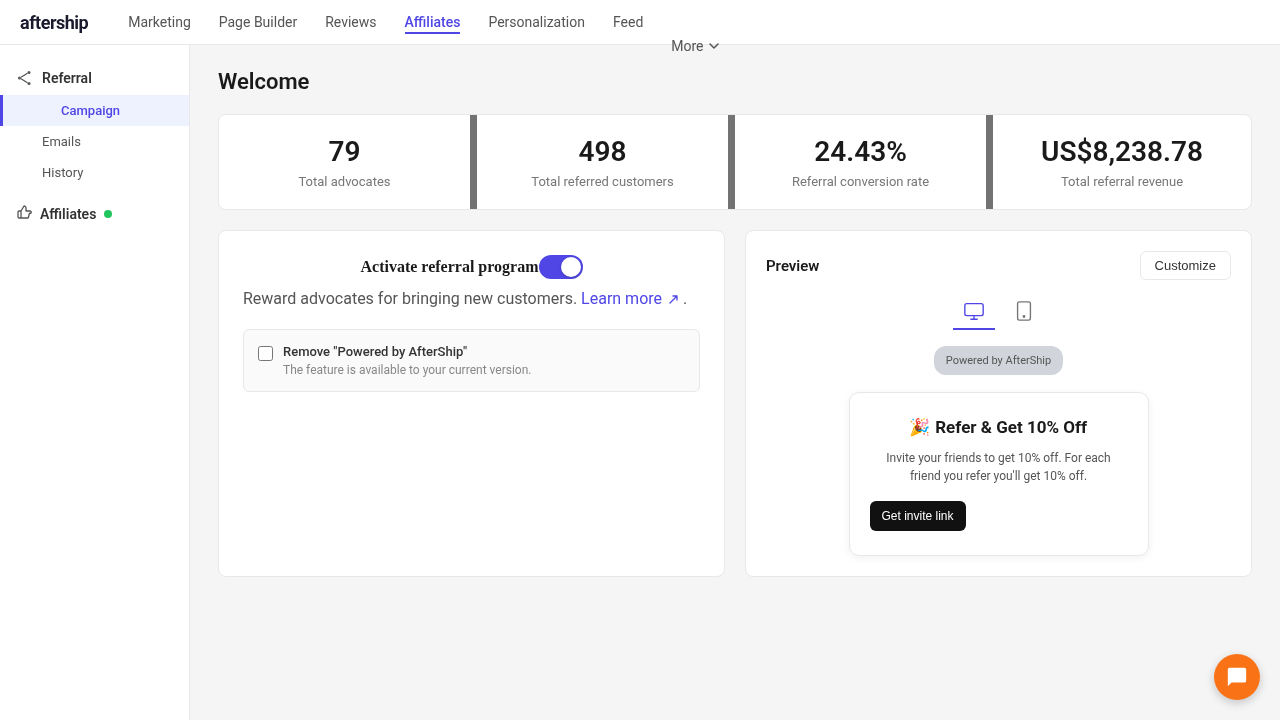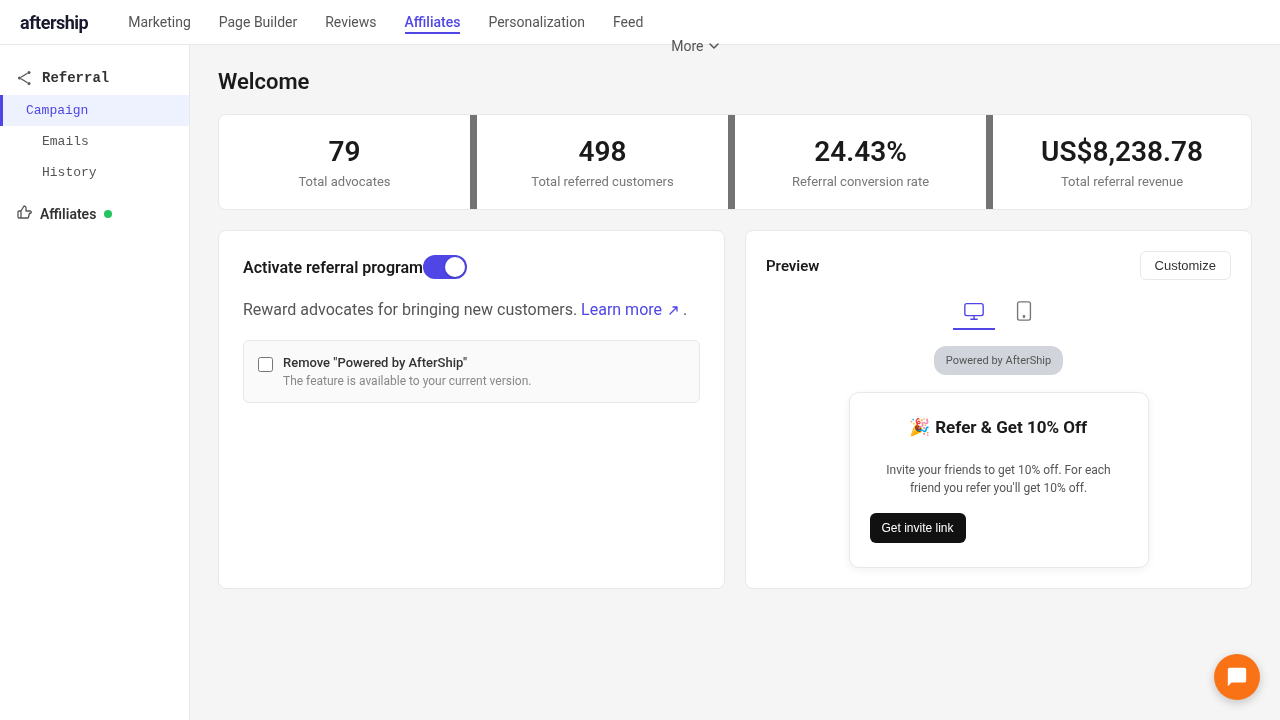--- a/index.html
+++ b/index.html
@@ -57,21 +57,20 @@
     
     .sidebar {
       width: 190px;
       background: #fff;
       border-right: 1px solid #e8e8e8;
       padding: 16px 0;
       flex-shrink: 0;
     }
     .sidebar-section {
       margin-bottom: 8px;
-      font-family: Liberation Mono, monospace;
     }
     .sidebar-group-header {
       display: flex;
       align-items: center;
       gap: 8px;
       padding: 8px 16px;
       font-size: 14px;
       font-weight: 600;
       color: #333;
       cursor: pointer;
@@ -88,21 +87,21 @@
       font-size: 13px;
       color: #555;
       cursor: pointer;
       border-radius: 0;
     }
     .sidebar-item.active {
       background: #eef2ff;
       color: #4f46e5;
       font-weight: 500;
       border-left: 3px solid #4f46e5;
-      padding-left: 23px;
+      padding-left: 58px;
     }
     .sidebar-affiliates {
       display: flex;
       align-items: center;
       gap: 8px;
       padding: 8px 16px;
       font-size: 14px;
       font-weight: 600;
       color: #333;
       cursor: pointer;
@@ -166,23 +165,24 @@
 
     
     .activate-card {
       background: #fff;
       border: 1px solid #e8e8e8;
       border-radius: 8px;
       padding: 24px;
     }
     .activate-header {
       display: flex;
-      justify-content: flex-start;
-      align-items: center;
-      margin-bottom: 19px;
+      justify-content: center;
+      align-items: center;
+      margin-bottom: 8px;
+      font-family: Liberation Serif, serif;
     }
     .activate-title {
       font-size: 16px;
       font-weight: 600;
       color: #1a1a1a;
     }
     
     .toggle {
       width: 44px;
       height: 24px;
@@ -313,21 +313,21 @@
       padding: 24px 20px;
       width: 100%;
       max-width: 300px;
       box-shadow: 0 2px 8px rgba(0,0,0,0.06);
     }
     .widget-title {
       font-size: 17px;
       font-weight: 700;
       color: #1a1a1a;
       text-align: center;
-      margin-bottom: 24px;
+      margin-bottom: 12px;
     }
     .widget-desc {
       font-size: 12px;
       color: #555;
       text-align: center;
       margin-bottom: 16px;
       line-height: 1.5;
     }
     .widget-input-row {
       display: flex;

